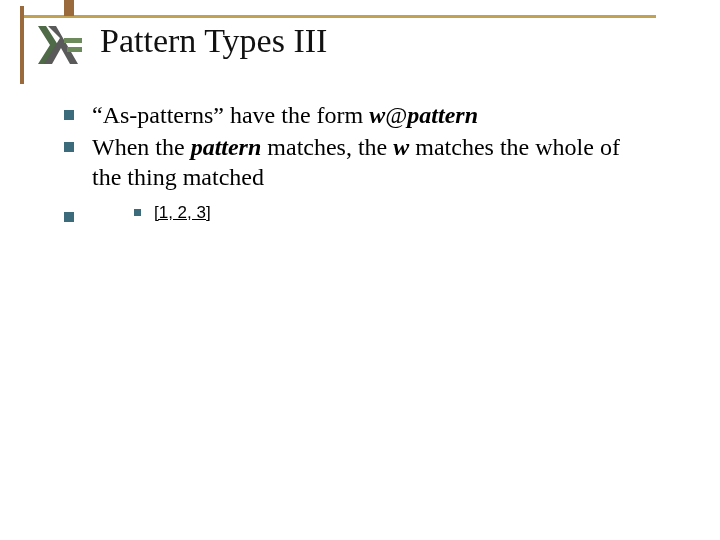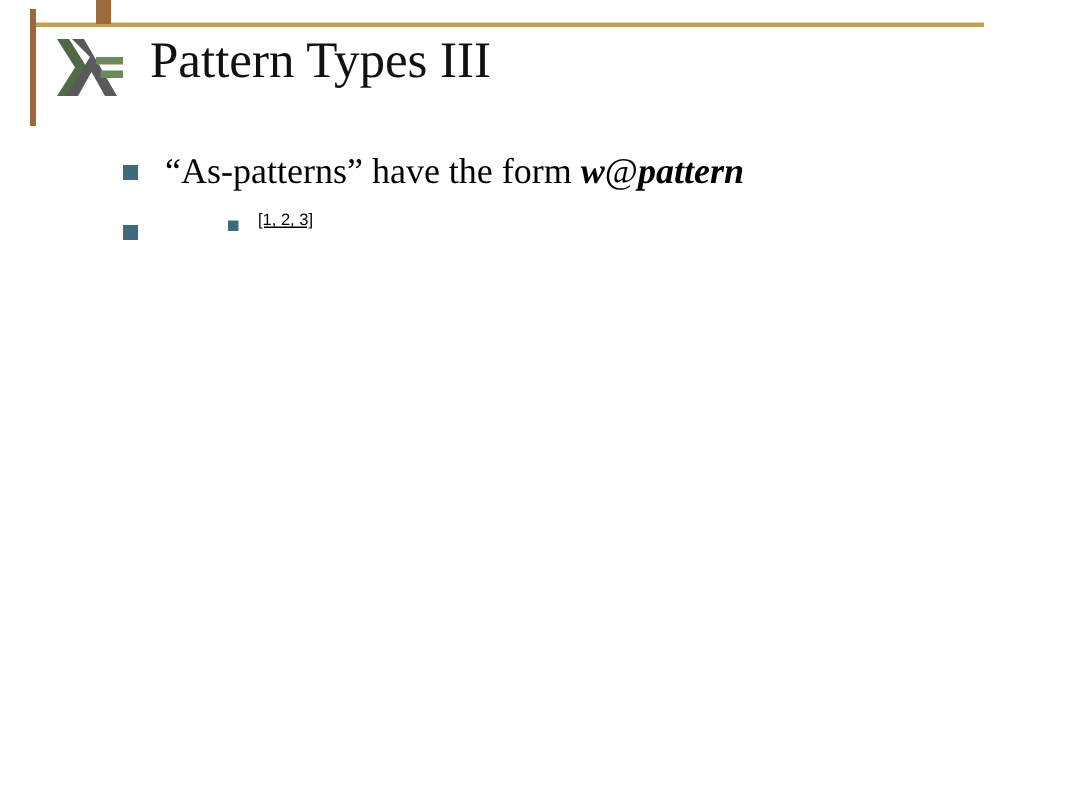--- a/index.html
+++ b/index.html
@@ -54,21 +54,21 @@
     position: absolute;
     top: 22px;
     left: 100px;
     font-size: 34px;
     font-weight: normal;
     color: #111;
   }
   .content {
     position: absolute;
     top: 100px;
-    left: 72px;
+    left: 54px;
     right: 20px;
   }
   ul.lvl1 {
     list-style: none;
     margin: 0;
     padding: 0;
   }
   ul.lvl1 > li {
     position: relative;
     padding-left: 38px;
@@ -90,21 +90,21 @@
   .bold-it { font-style: italic; font-weight: bold; }
   ul.lvl2 {
     list-style: none;
     margin: 10px 0 0 0;
     padding: 0 0 0 40px;
   }
   ul.lvl2 > li {
     position: relative;
     padding-left: 22px;
     font-family: Verdana, Arial, sans-serif;
-    font-size: 11px;
+    font-size: 17px;
     line-height: 1.3;
     text-decoration: underline;
   }
   ul.lvl2 > li::before {
     content: "";
     position: absolute;
     left: 2px;
     top: 7px;
     width: 7px;
     height: 7px;
@@ -132,20 +132,23 @@
     </svg>
   </div>
 
   <div class="title">Pattern Types III</div>
 
   <div class="content">
     <ul class="lvl1">
       <li class="serif-font">
         <span>“As-patterns” have the form </span><span class="bold-it">w</span><span>@</span><span class="bold-it">pattern</span>
       </li>
+      <li class="serif-font">
+        <span>When the </span><span class="bold-it">pattern</span><span> matches, the </span><span class="bold-it">w</span><span> matches the whole of the thing matched</span>
+      </li>
       <li class="sans-font">
         <ul class="lvl2">
           <li>
             <span>[1, 2, 3]</span>
           </li>
         </ul>
       </li>
     </ul>
   </div>
 

